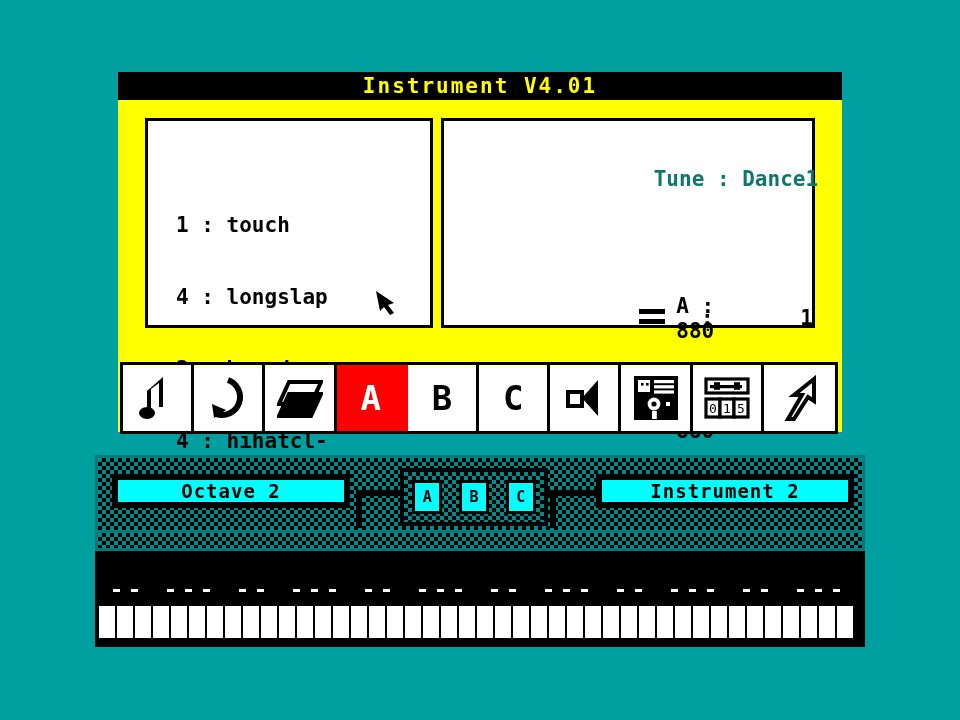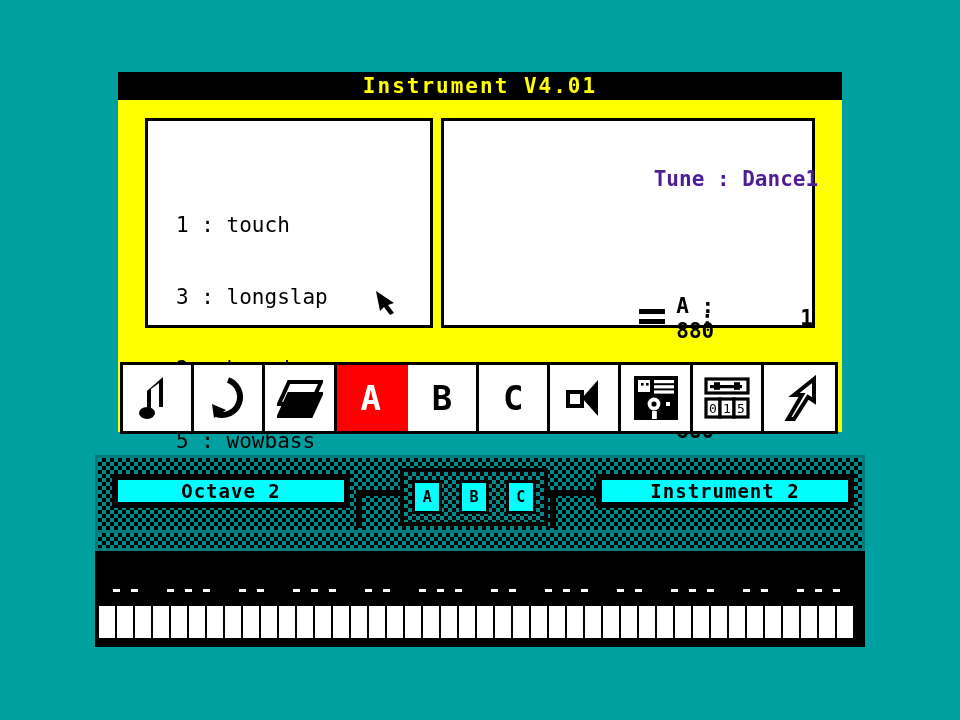--- a/index.html
+++ b/index.html
@@ -78,21 +78,21 @@
     width: 374px;
     height: 210px;
   }
 
   
   #inst-list {
     position: absolute;
     left: 28px;
     top: 44px;
     font-size: 21px;
-    font-weight: normal;
+    font-weight: bold;
     line-height: 24px;
     color: #000;
     white-space: pre;
   }
   .inst-row { display: block; white-space: pre; }
 
   
   #cursor-arrow {
     position: absolute;
     left: 228px;
@@ -101,21 +101,21 @@
     height: 30px;
     pointer-events: none;
   }
 
   
   #tune-line {
     position: absolute;
     left: 58px; top: 22px;
     font-size: 21px;
     font-weight: bold;
-    color: #4c1d95;
+    color: #0f766e;
     white-space: pre;
   }
   #tempo-line {
     position: absolute;
     left: 38px; top: 68px;
     font-size: 21px;
     font-weight: bold;
     color: #000;
     white-space: pre;
     display: flex;
@@ -361,22 +361,23 @@
     <div id="titlebar">
       <span>Instrument V4.01</span>
     </div>
 
     <div id="yellow-panel">
       <div id="panels-row">
 
         <div id="list-box" class="info-box">
           <div id="inst-list">
             <span class="inst-row">1 : touch</span>
-            <span class="inst-row">3 : longslap</span>
+            <span class="inst-row">4 : longslap</span>
             <span class="inst-row">3 : bassdrum</span>
+            <span class="inst-row">4 : hihatcl-</span>
             <span class="inst-row">5 : wowbass</span>
           </div>
           <svg id="cursor-arrow" viewBox="0 0 18 15">
             <polygon points="0,2 9,8 6,9 9,13 7,14 4,10 2,12" fill="#000"></polygon>
           </svg>
         </div>
 
         <div id="detail-box" class="info-box">
 
           <div id="tune-line">

